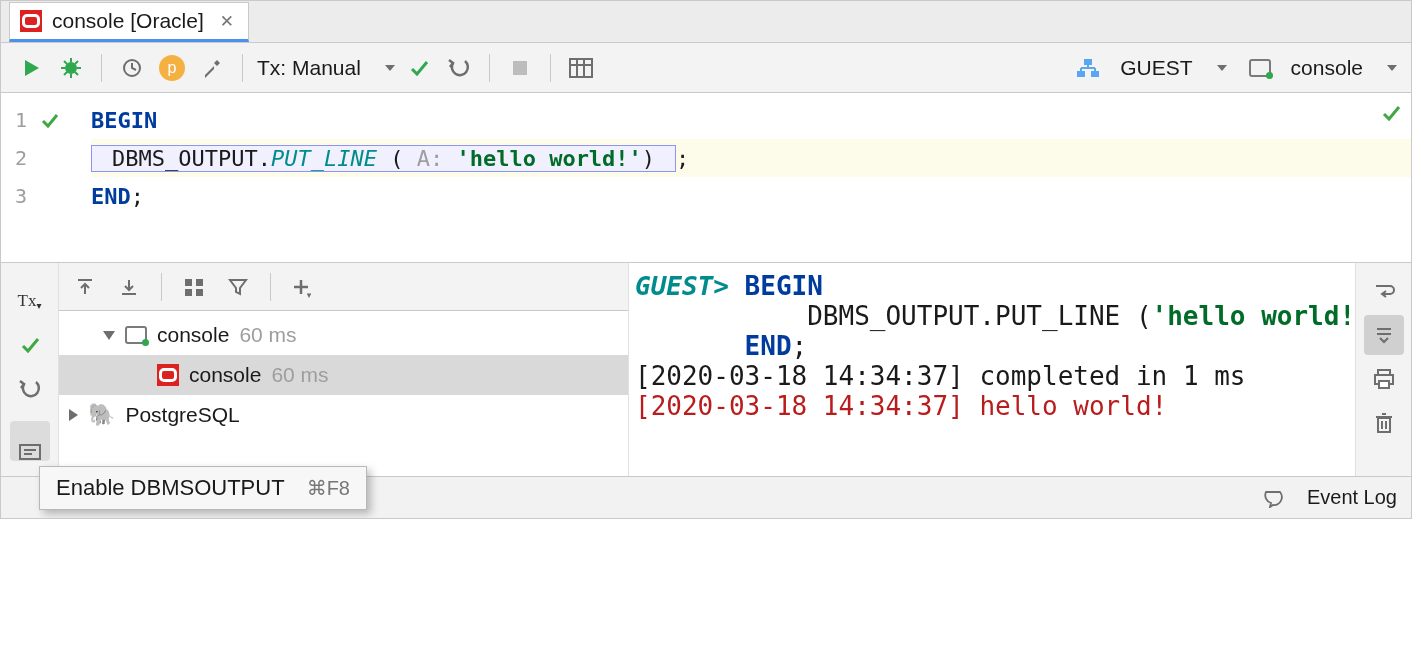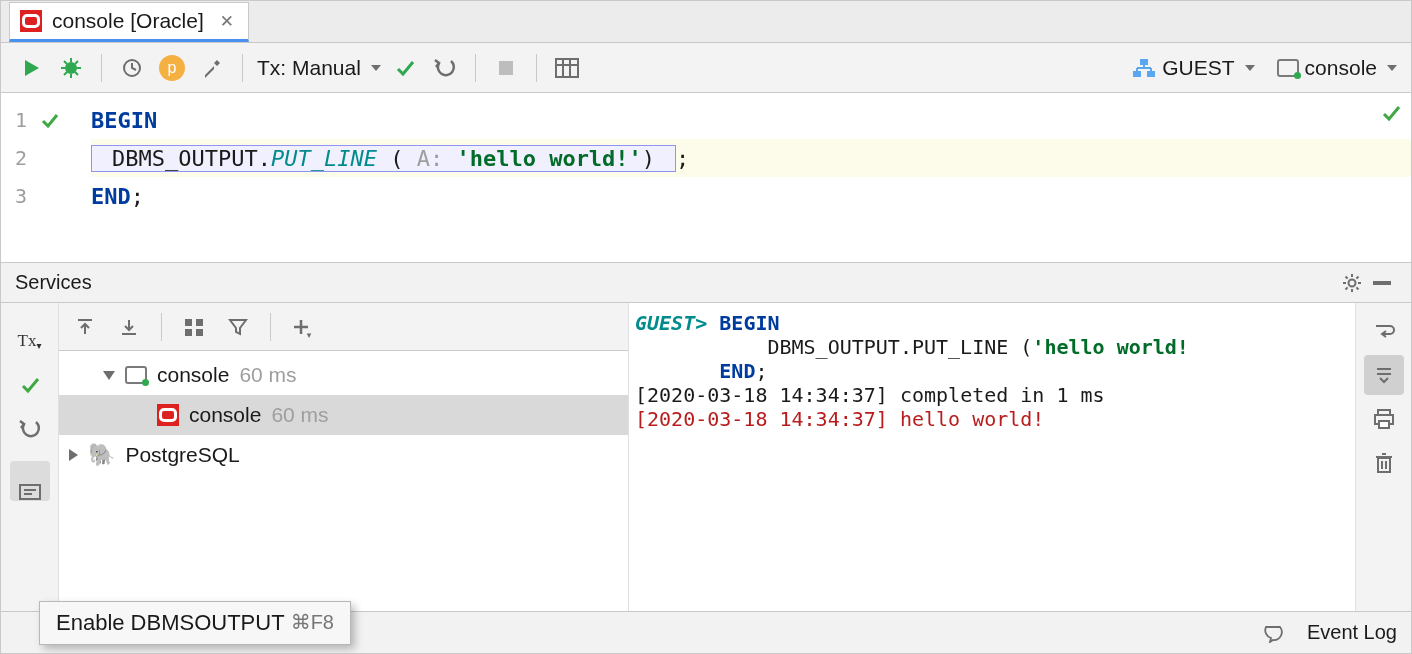--- a/index.html
+++ b/index.html
@@ -1,30 +1,30 @@
 <!DOCTYPE html>
 <html><head>
 <meta charset="utf-8">
 <style>
   html,body{margin:0;padding:0;font-family:"Segoe UI",Arial,sans-serif;font-size:16px;color:#1a1a1a;background:#fff;height:100%;}
   *{box-sizing:border-box;}
-  .root{width:1412px;height:654px;border:1px solid #c9c9c9;background:#f2f2f2;display:flex;flex-direction:column;overflow:hidden;}
+  .root{width:1412px;height:519px;border:1px solid #c9c9c9;background:#f2f2f2;display:flex;flex-direction:column;overflow:hidden;}
 
   
   .tabbar{display:flex;align-items:flex-end;background:#ececec;height:42px;border-bottom:1px solid #c9c9c9;padding-left:8px;}
   .tab{display:flex;align-items:center;height:40px;background:#fff;border:1px solid #c9c9c9;border-bottom:3px solid #4a90f0;padding:0 14px 0 10px;gap:10px;font-size:21px;}
   .tab .close{color:#777;font-size:17px;margin-left:6px;}
   .oracle-icon{width:22px;height:22px;background:#dd2020;display:inline-flex;align-items:center;justify-content:center;}
   .oracle-icon:before{content:"";width:12px;height:8px;border:3px solid #fff;border-radius:5px;}
 
   
   .toolbar{display:flex;align-items:center;height:50px;background:#f3f3f3;border-bottom:1px solid #c9c9c9;padding:0 10px;gap:0;}
   .tbtn{width:40px;height:40px;display:inline-flex;align-items:center;justify-content:center;color:#6e6e6e;border-radius:4px;}
   .tsep{width:1px;height:28px;background:#c9c9c9;margin:0 10px;}
-  .txlabel{font-size:21px;color:#1a1a1a;padding:0 4px;display:flex;align-items:center;gap:6px;}
+  .txlabel{font-size:21px;color:#1a1a1a;padding:0 4px;display:flex;align-items:center;gap:20px;}
   .spacer{flex:1;}
   .badge-p{width:26px;height:26px;background:#f5b042;color:#fff;border-radius:50%;font-size:16px;display:flex;align-items:center;justify-content:center;font-weight:500;}
   .chev{display:inline-block;border-left:5px solid transparent;border-right:5px solid transparent;border-top:6px solid #6e6e6e;margin-left:4px;}
 
   
   .editor{position:relative;background:#fff;flex:0 0 170px;display:flex;border-bottom:1px solid #c9c9c9;}
   .gutter{width:90px;background:#fff;font-family:Menlo,Consolas,monospace;font-size:20px;color:#9e9e9e;padding-top:8px;}
   .gline{display:flex;align-items:center;height:38px;padding-left:14px;gap:14px;}
   .codearea{font-family:Menlo,Consolas,monospace;font-size:22px;padding-top:8px;flex:1;}
   .cline{height:38px;display:flex;align-items:center;white-space:pre;}
@@ -53,36 +53,36 @@
   .node{display:flex;align-items:center;height:40px;gap:10px;}
   .node .dur{color:#9e9e9e;}
   .node.sel{background:#d9d9d9;}
   .tri{display:inline-block;width:0;height:0;border-left:6px solid transparent;border-right:6px solid transparent;border-top:9px solid #6e6e6e;}
   .tri.right{border-top:6px solid transparent;border-bottom:6px solid transparent;border-left:9px solid #6e6e6e;border-right:none;}
   .pg-icon{color:#2f6ab5;font-size:22px;}
   .console-icon{width:22px;height:18px;position:relative;}
   .console-icon:before{content:"";position:absolute;inset:0;border:2px solid #7a7a7a;border-radius:3px;}
   .console-icon:after{content:"";position:absolute;width:7px;height:7px;right:-2px;bottom:-2px;background:#2fa84f;border-radius:50%;}
 
-  .svc-output{flex:1;font-family:Menlo,Consolas,monospace;font-size:20px;padding:8px 0 8px 6px;white-space:pre;overflow:auto;}
+  .svc-output{flex:1;font-family:Menlo,Consolas,monospace;font-size:26px;padding:8px 0 8px 6px;white-space:pre;overflow:auto;}
   .svc-output .prompt{color:#008c8c;font-style:italic;font-weight:600;}
   .svc-output .kw{color:#003c9e;font-weight:600;}
   .svc-output .ts{color:#1a1a1a;}
   .svc-output .out{color:#b91c1c;}
 
   .svc-right-tb{width:56px;background:#f3f3f3;border-left:1px solid #e0e0e0;display:flex;flex-direction:column;align-items:center;padding-top:8px;gap:4px;}
   .svc-right-tb .tb2{width:40px;height:40px;display:flex;align-items:center;justify-content:center;color:#6e6e6e;border-radius:4px;}
   .svc-right-tb .tb2.sel{background:#d0d0d0;}
 
   
   .statusbar{height:42px;background:#f2f2f2;border-top:1px solid #c9c9c9;display:flex;align-items:center;padding:0 14px;font-size:20px;}
   .statusbar .spacer{flex:1;}
   .tooltip{
     position:absolute;left:38px;bottom:8px;background:#f7f7f7;border:1px solid #b8b8b8;
-    box-shadow:4px 4px 8px rgba(0,0,0,.25);padding:8px 16px;font-size:22px;display:flex;align-items:flex-start;gap:6px;
+    box-shadow:4px 4px 8px rgba(0,0,0,.25);padding:8px 16px;font-size:22px;display:flex;align-items:center;gap:22px;
   }
   .kbd{color:#777;font-size:20px;}
 
   
   svg{display:block;}
 </style>
 </head>
 <body>
 
 <div class="root" style="position:relative">
@@ -202,44 +202,20 @@
           <span>3</span>
         </div>
     </div>
     <div class="codearea">
       <div class="cline"><span class="kw">BEGIN</span></div>
       <div class="cline hl">   <span class="box"><span>DBMS_OUTPUT</span>.<span class="fn">PUT_LINE</span> ( <span class="hint">A:</span> <span class="str">'hello world!'</span>)</span>;</div>
       <div class="cline"><span class="kw">END</span>;</div>
     </div>
   </div>
 
-  <div class="panel-header">
-    <span>Services</span>
-    <span class="spacer"></span>
-    <span class="hicon">
-      <svg width="20" height="20" viewBox="0 0 20 20">
-          <circle cx="10" cy="10" r="3.5" fill="none" stroke="#6e6e6e" stroke-width="2"></circle>
-          <g stroke="#6e6e6e" stroke-width="2">
-            <line x1="10" y1="1" x2="10" y2="4"></line>
-            <line x1="10" y1="16" x2="10" y2="19"></line>
-            <line x1="1" y1="10" x2="4" y2="10"></line>
-            <line x1="16" y1="10" x2="19" y2="10"></line>
-            <line x1="3.5" y1="3.5" x2="5.6" y2="5.6"></line>
-            <line x1="14.4" y1="14.4" x2="16.5" y2="16.5"></line>
-            <line x1="3.5" y1="16.5" x2="5.6" y2="14.4"></line>
-            <line x1="14.4" y1="5.6" x2="16.5" y2="3.5"></line>
-          </g>
-        </svg>
-    </span>
-    <span class="hicon">
-      <svg width="18" height="4" viewBox="0 0 18 4">
-          <rect width="18" height="4" fill="#6e6e6e"></rect>
-        </svg>
-    </span>
-  </div>
 
   <div class="services-body">
 
     <div class="svc-left-tb">
       <span class="tb2" style="font-family:serif;font-size:17px;color:#333">Tx<span style="font-size:10px">▾</span></span>
       <span class="tb2">
           <svg width="20" height="20" viewBox="0 0 20 20">
             <polyline points="3,11 8,16 18,4" fill="none" stroke="#3fa842" stroke-width="3"></polyline>
           </svg>
         </span>

